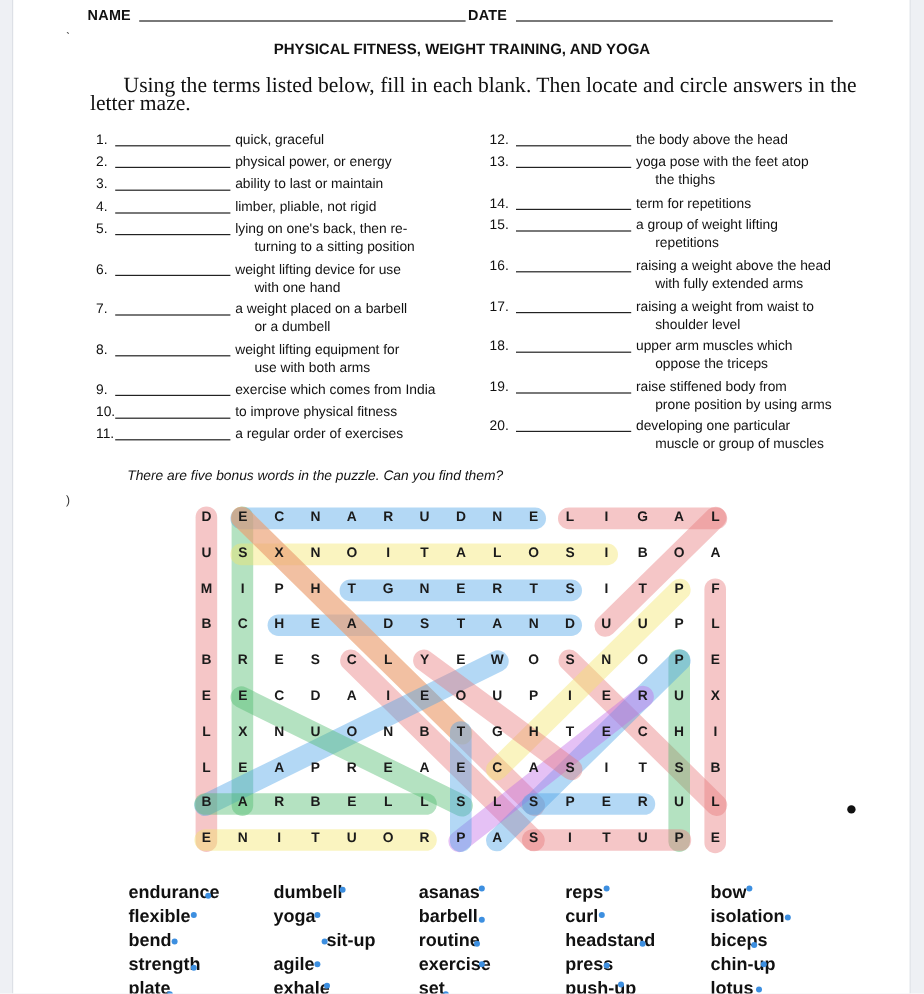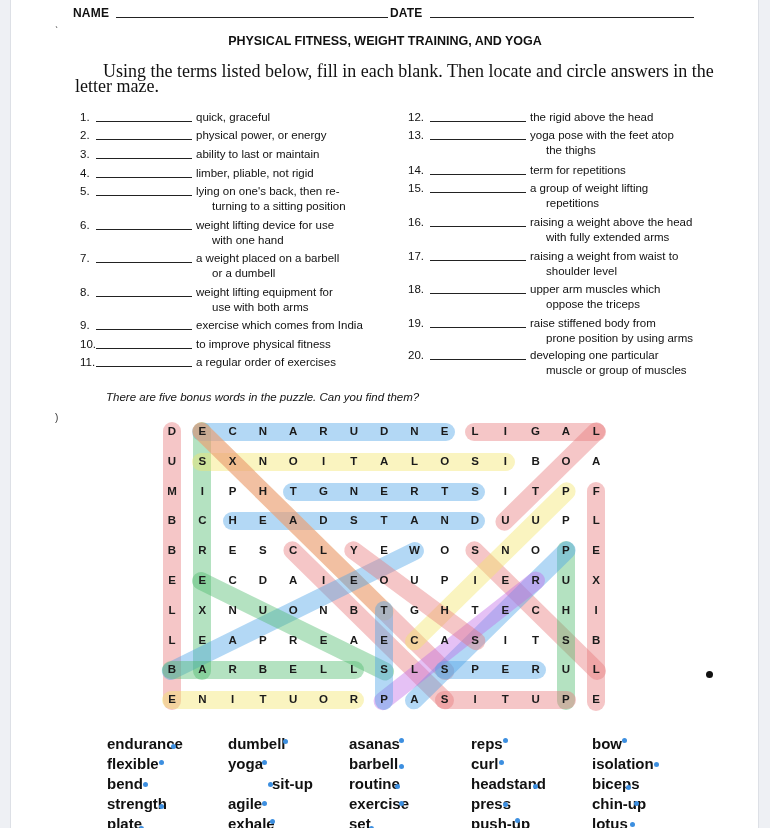--- a/index.html
+++ b/index.html
@@ -97,21 +97,21 @@
       <span class="clue" style="left:116px">to improve physical fitness</span>
     </div>
     <div class="q" style="left: 80px; top: 355px; width: 330px; height: 30px;">
       <span class="num">11.</span>
       <span class="blank" style="left:16px;width:96px"></span>
       <span class="clue" style="left:116px">a regular order of exercises</span>
     </div>
     <div class="q" style="left: 408px; top: 110px; width: 330px; height: 30px;">
       <span class="num">12.</span>
       <span class="blank" style="left:22px;width:96px"></span>
-      <span class="clue" style="left:122px">the rigid above the head</span>
+      <span class="clue" style="left:122px">the body above the head</span>
     </div>
     <div class="q" style="left: 408px; top: 128px; width: 330px; height: 30px;">
       <span class="num">13.</span>
       <span class="blank" style="left:22px;width:96px"></span>
       <span class="clue" style="left:122px">yoga pose with the feet atop</span>
       <span class="clue2" style="left:138px">the thighs</span>
     </div>
     <div class="q" style="left: 408px; top: 163px; width: 330px; height: 30px;">
       <span class="num">14.</span>
       <span class="blank" style="left:22px;width:96px"></span>

